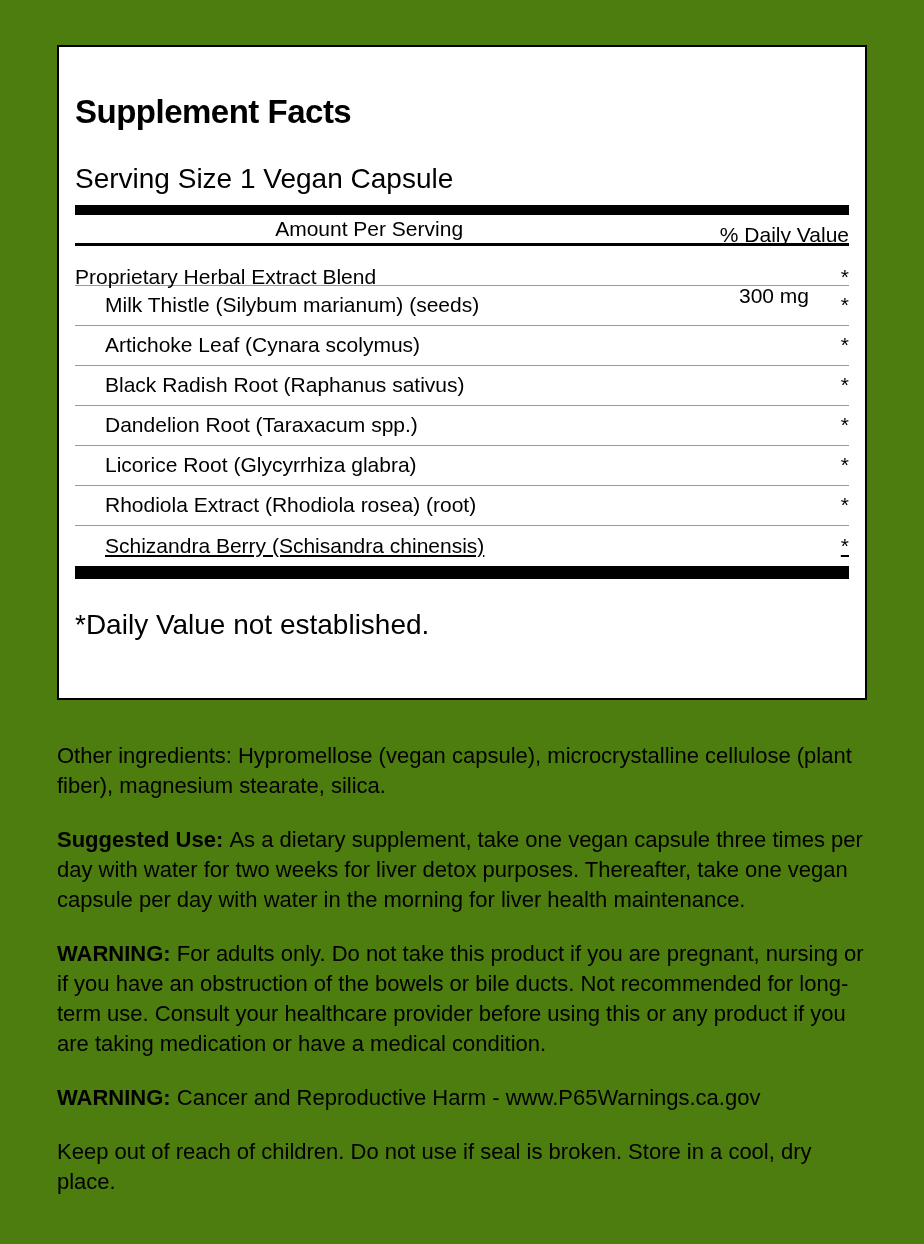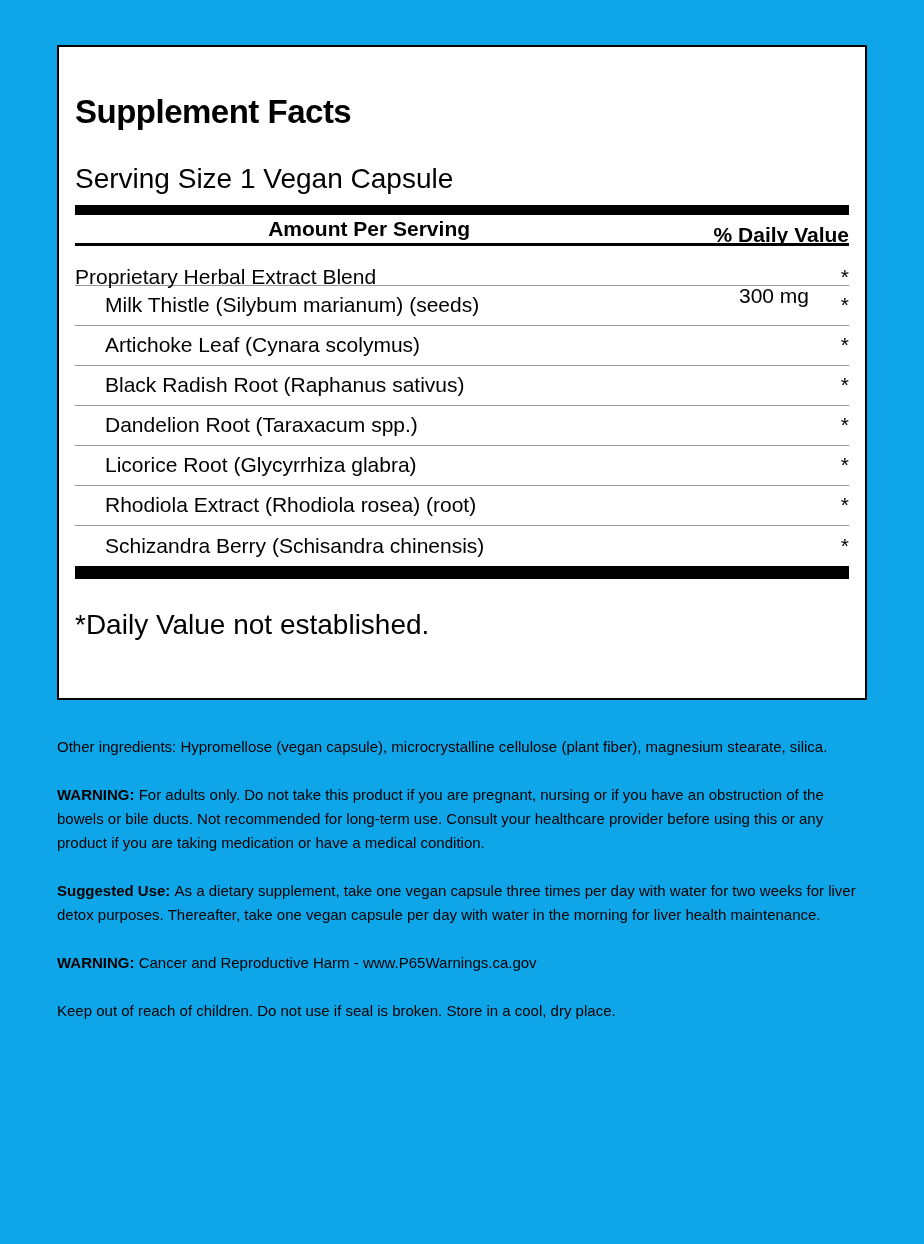--- a/index.html
+++ b/index.html
@@ -6,21 +6,21 @@
     margin: 0;
     padding: 0;
     background: #ffffff;
     font-family: "Liberation Sans", sans-serif;
     color: #000000;
   }
   .page {
     position: relative;
     width: 924px;
     height: 1244px;
-    background: #0ea5e9;
+    background: #4d7c0f;
     overflow: hidden;
   }
 
   
   .sf-panel {
     position: absolute;
     left: 57px;
     top: 45px;
     width: 810px;
     height: 655px;
@@ -43,21 +43,21 @@
   .sf-bar-top {
     margin-top: 13px;
     height: 10px;
     background: #000000;
   }
   .sf-header {
     position: relative;
     height: 28px;
     border-bottom: 3px solid #000000;
     font-size: 21px;
-    font-weight: bold;
+    font-weight: normal;
   }
   .sf-header .hdr-amount {
     position: absolute;
     left: 38%;
     top: 2px;
     transform: translateX(-50%);
     white-space: nowrap;
   }
   .sf-header .hdr-dv {
     position: absolute;
@@ -67,21 +67,21 @@
   }
   .sf-row {
     display: grid;
     grid-template-columns: 484px 1fr 40px;
     align-items: center;
     height: 40px;
     box-sizing: border-box;
     border-bottom: 1px solid #999999;
     font-size: 21px;
   }
-  .sf-row.last { border-bottom: none; }
+  .sf-row.last { border-bottom: none; text-decoration: underline; }
   .sf-row .cell-name { padding-left: 0; }
   .sf-row.indent .cell-name { padding-left: 30px; }
   .sf-row .cell-amount { text-align: right; margin-top: 38px; }
   .sf-row .cell-dv { text-align: right; }
   .sf-bar-bottom {
     height: 13px;
     background: #000000;
   }
   .sf-footnote {
     margin-top: 32px;
@@ -90,23 +90,23 @@
   }
 
   
   .info-block {
     position: absolute;
     left: 57px;
     top: 727px;
     width: 808px;
   }
   .info-block p {
-    margin: 8px 0 24px 0;
-    font-size: 15px;
-    line-height: 24px;
+    margin: 14px 0 24px 0;
+    font-size: 22px;
+    line-height: 30px;
   }
   .lead { font-weight: bold; }
 </style>
 </head>
 <body>
 
 <div class="page">
 
   <div class="sf-panel">
     <div class="sf-title">Supplement Facts</div>
@@ -160,19 +160,19 @@
       <span class="cell-dv">*</span>
     </div>
 
     <div class="sf-bar-bottom"></div>
 
     <div class="sf-footnote">*Daily Value not established.</div>
   </div>
 
   <div class="info-block">
     <p><span class="lead"></span><span>Other ingredients: Hypromellose (vegan capsule), microcrystalline cellulose (plant fiber), magnesium stearate, silica.</span></p>
+    <p><span class="lead">Suggested Use: </span><span>As a dietary supplement, take one vegan capsule three times per day with water for two weeks for liver detox purposes. Thereafter, take one vegan capsule per day with water in the morning for liver health maintenance.</span></p>
     <p><span class="lead">WARNING: </span><span>For adults only. Do not take this product if you are pregnant, nursing or if you have an obstruction of the bowels or bile ducts. Not recommended for long-term use. Consult your healthcare provider before using this or any product if you are taking medication or have a medical condition.</span></p>
-    <p><span class="lead">Suggested Use: </span><span>As a dietary supplement, take one vegan capsule three times per day with water for two weeks for liver detox purposes. Thereafter, take one vegan capsule per day with water in the morning for liver health maintenance.</span></p>
     <p><span class="lead">WARNING: </span><span>Cancer and Reproductive Harm - www.P65Warnings.ca.gov</span></p>
     <p><span class="lead"></span><span>Keep out of reach of children. Do not use if seal is broken. Store in a cool, dry place.</span></p>
   </div>
 
 </div>
 
 </body></html>

